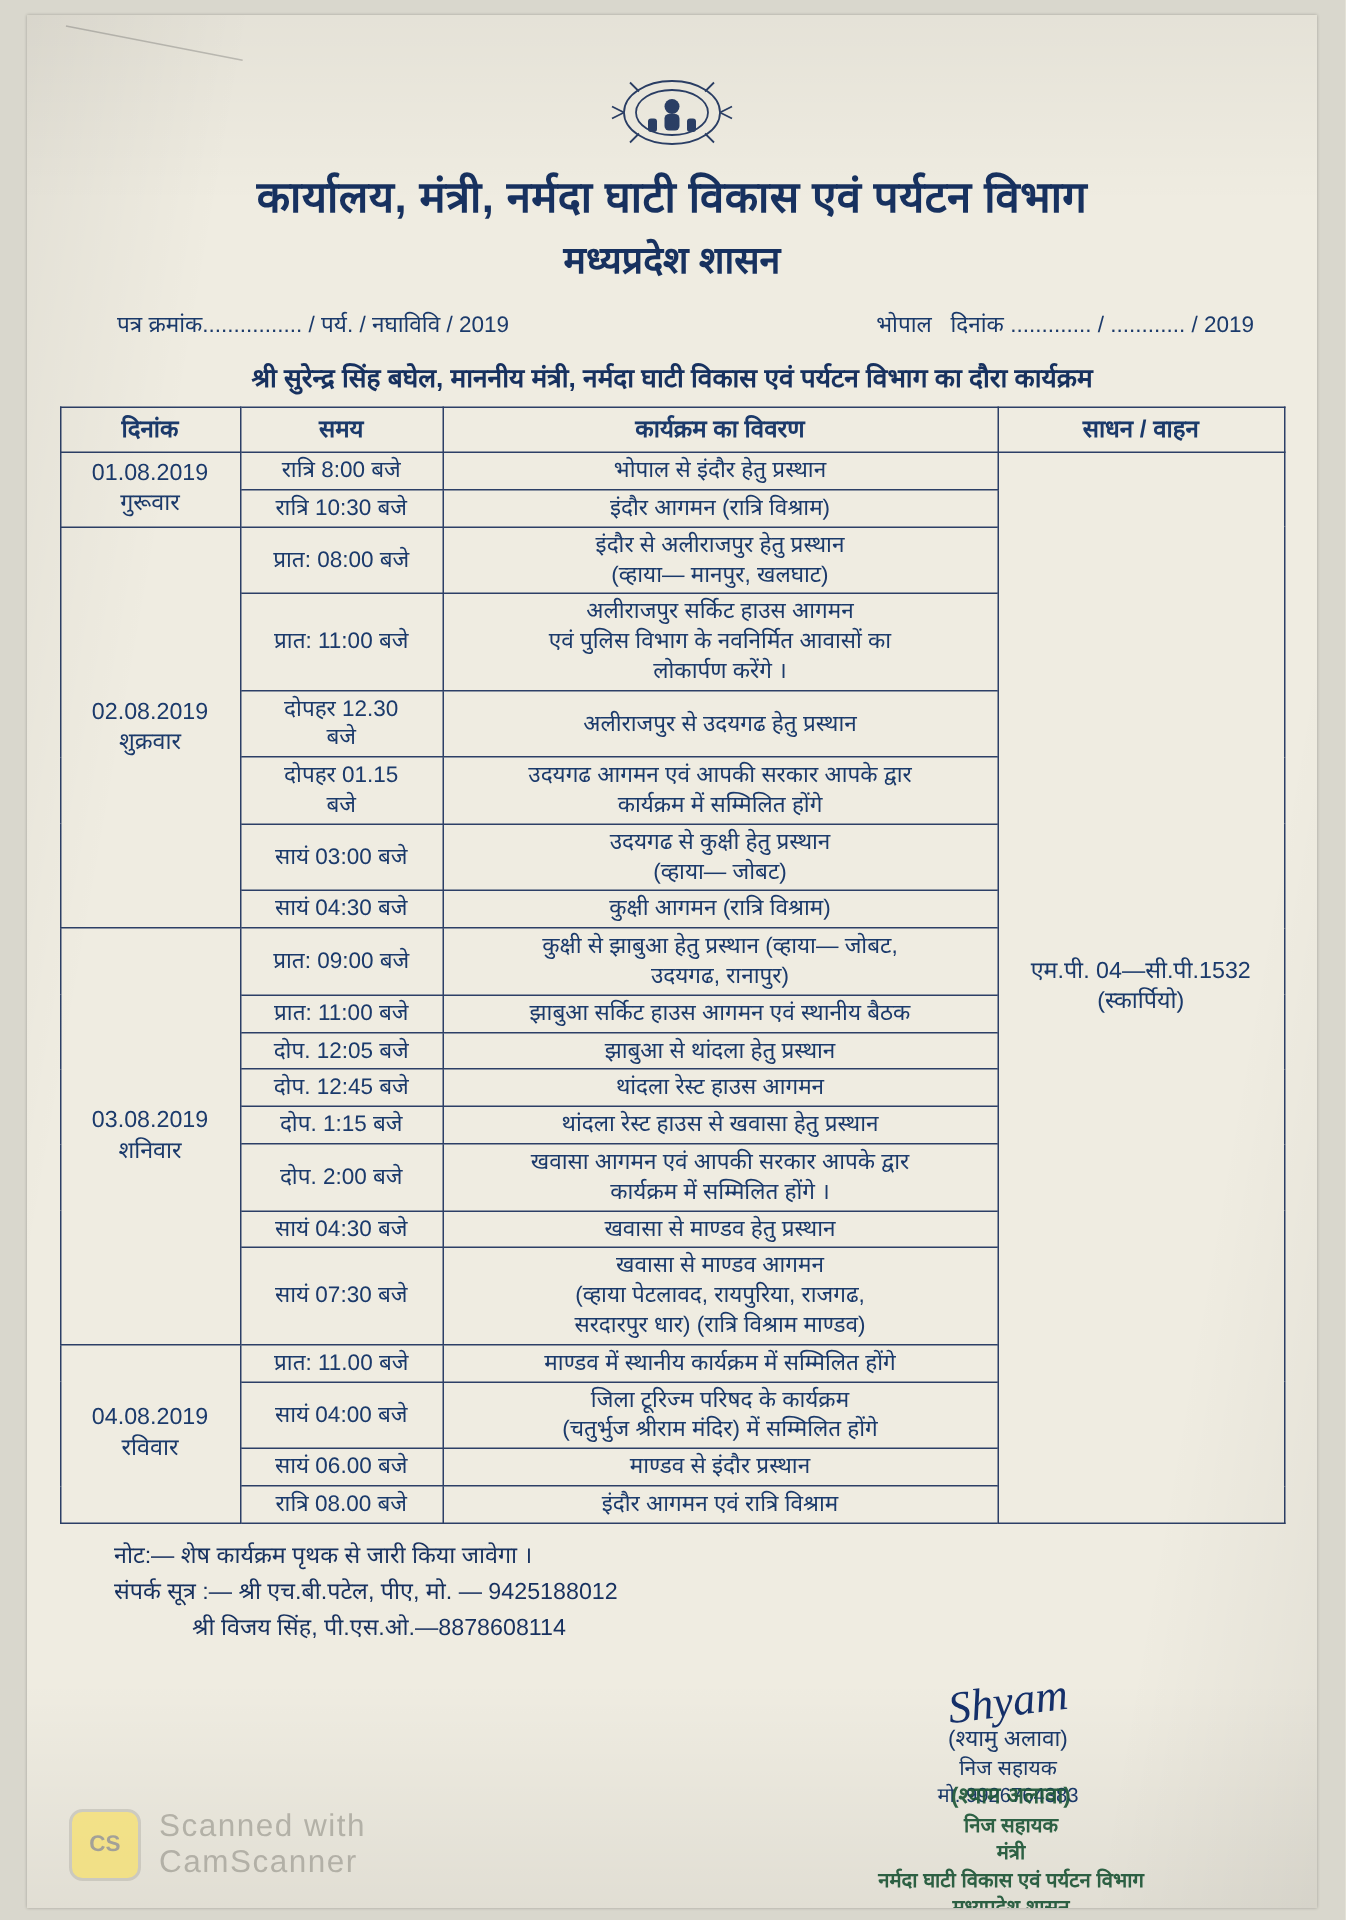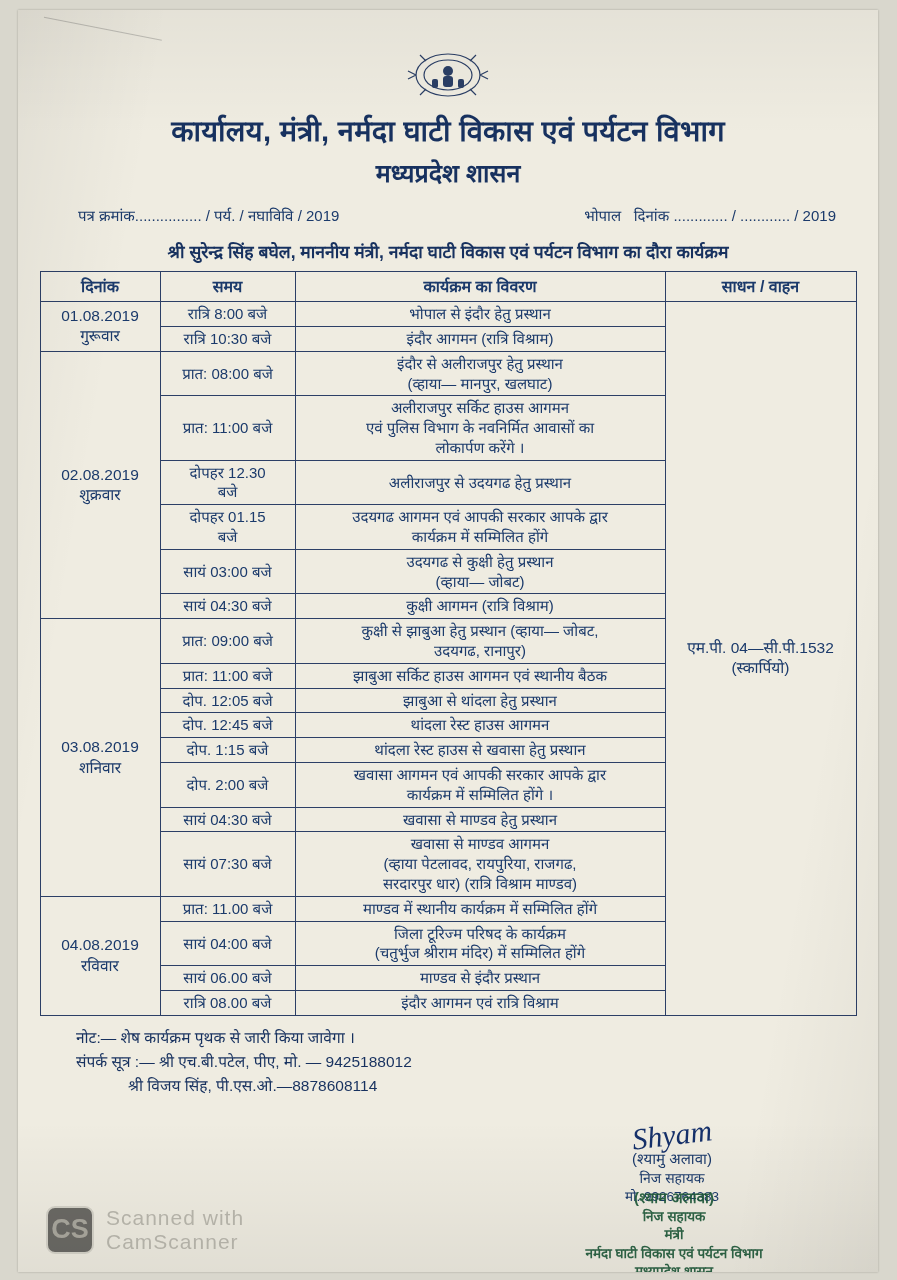--- a/index.html
+++ b/index.html
@@ -132,23 +132,23 @@
   }
   .stamp .s1{font-size:15px;}
 
   .cam{
     position:absolute;left:28px;bottom:18px;
     display:flex;align-items:center;gap:12px;
     z-index:6;opacity:.55;
   }
   .cam-logo{
     width:44px;height:44px;border-radius:9px;
-    background:#000000;color:#6e6c64;
+    background:#fde047;color:#6e6c64;
     display:flex;align-items:center;justify-content:center;
-    font-size:27px;font-weight:700;
+    font-size:15px;font-weight:700;
     border:2px solid #b9b7ae;
   }
   .cam-text{
     color:#8b8980;font-size:21px;line-height:1.15;
     letter-spacing:1px;
   }
 </style>
 </head>
 <body>
 

